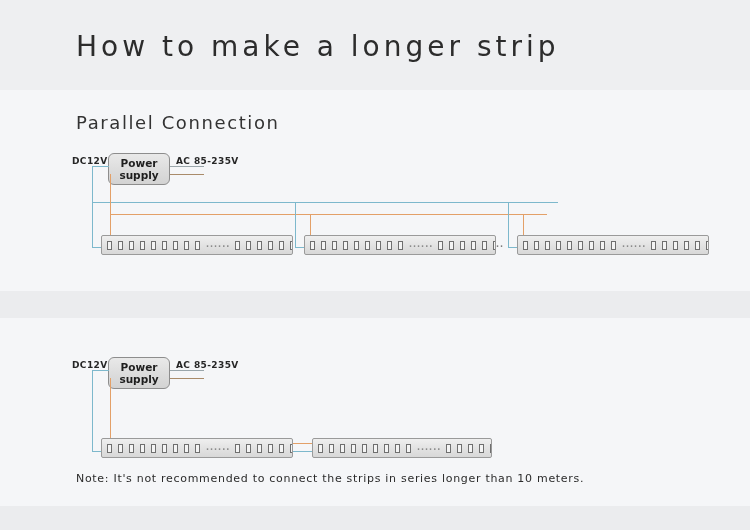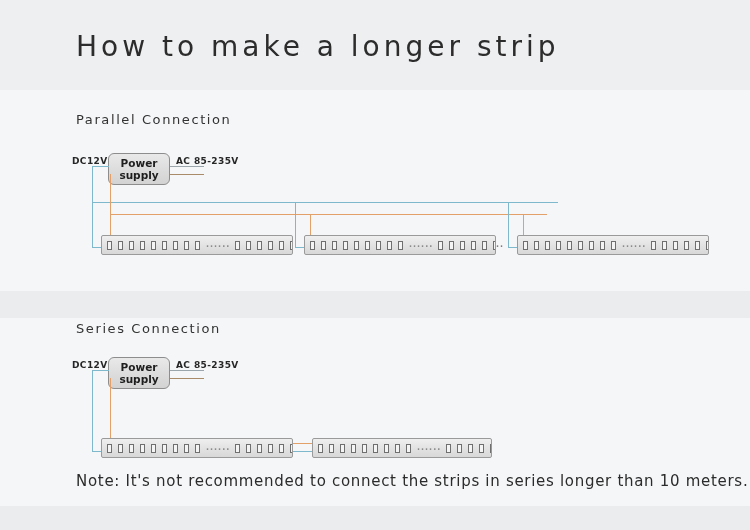--- a/index.html
+++ b/index.html
@@ -48,21 +48,21 @@
     font-size: 28px;
     letter-spacing: 4px;
     color: #2c2c2c;
     font-weight: 400;
     white-space: nowrap;
   }
 
   
   .section-heading {
     position: absolute;
-    font-size: 13px;
+    font-size: 18px;
     letter-spacing: 1.6px;
     color: #333333;
     white-space: nowrap;
   }
   .heading-parallel { left: 76px; top: 112px; }
   .heading-series   { left: 76px; top: 321px; }
 
   
   .diagram {
     position: absolute;
@@ -155,21 +155,21 @@
   .wire-v { width: 1px; }
   .w-blue  { background: #7db8cc; }
   .w-orng  { background: #e3a068; }
   .w-gray  { background: #9aa6ab; }
   .w-brown { background: #a98b6a; }
 
   
   .note {
     position: absolute;
     left: 76px; top: 472px;
-    font-size: 15px;
+    font-size: 11px;
     letter-spacing: .7px;
     color: #2b2b2b;
     white-space: nowrap;
   }
 </style>
 </head>
 <body>
 
 <div class="page">
 
@@ -266,21 +266,20 @@
         <span class="led-dots">......</span>
         <span class="led"></span>
         <span class="led"></span>
         <span class="led"></span>
         <span class="led"></span>
         <span class="led"></span>
         <span class="led"></span>
       </div>
   </div>
 
-  <div class="section-heading heading-series">Series Connection</div>
 
   <div class="diagram">
 
     <div class="wire-label lbl-dc-s">DC12V</div>
     <div class="wire-label lbl-ac-s">AC 85-235V</div>
 
     <div class="wire wire-h w-gray" style="left:170px; top:370px; width:34px;"></div>
     <div class="wire wire-h w-brown" style="left:170px; top:378px; width:34px;"></div>
 
     <div class="psu psu-series">

